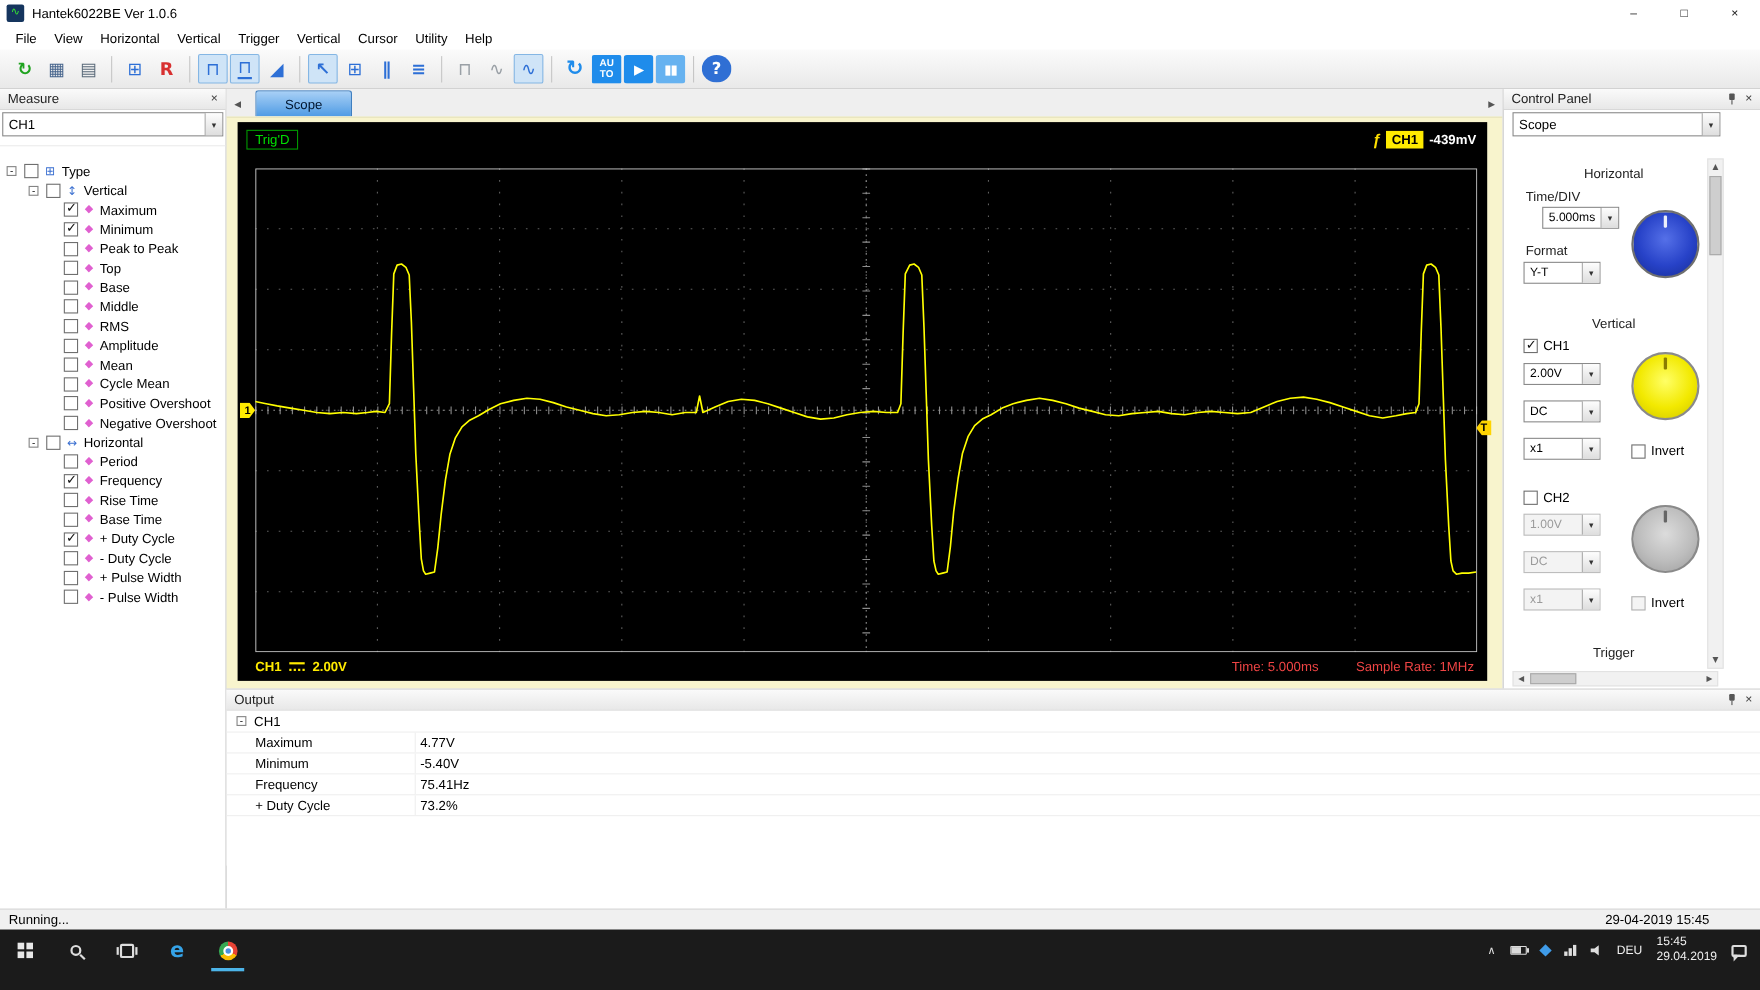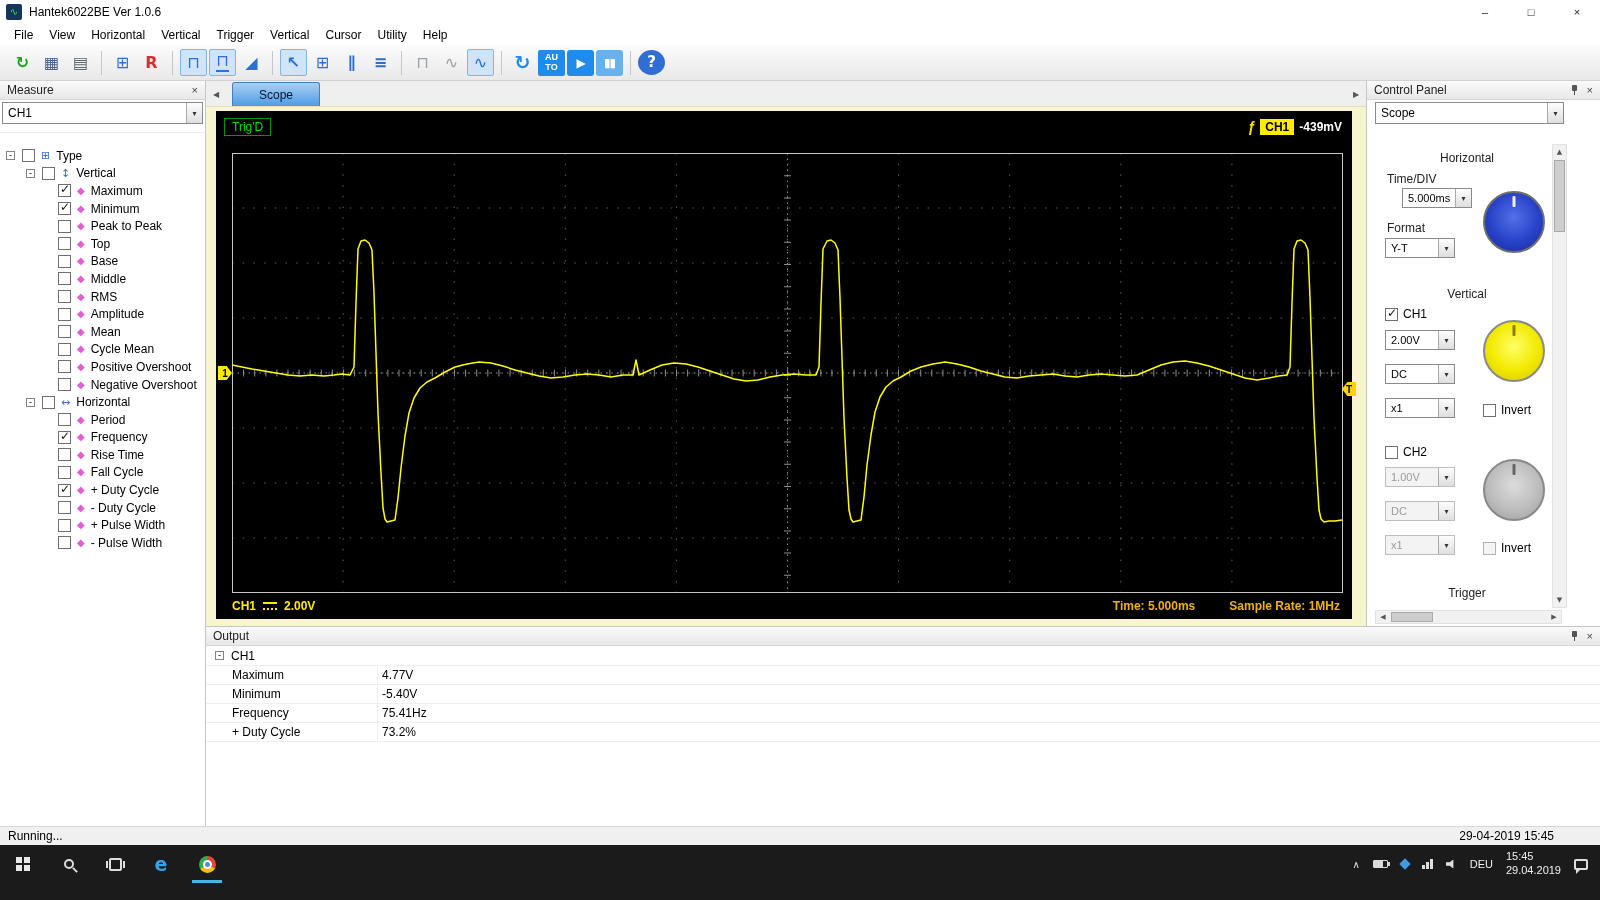--- a/index.html
+++ b/index.html
@@ -74,21 +74,21 @@
 .trig-info{position:absolute;right:10px;top:8px;display:flex;align-items:center;gap:5px}
 .trig-glyph{color:#ffe000;font-size:14px;font-style:italic;font-weight:bold;line-height:1}
 .ch-badge{background:#ffeb00;color:#000;padding:1px 5px;font-weight:bold;font-size:12px;line-height:1.2}
 .trig-level{color:#fff;font-size:12px;font-weight:bold}
 .graticule{position:absolute;left:16px;top:42px;width:1111px;height:440px}
 .graticule svg{display:block;width:100%;height:100%}
 .gnd-marker{position:absolute;left:2px;top:255px;width:14px;height:14px;background:#ffeb00;color:#000;font-size:10px;font-weight:bold;display:flex;align-items:center;justify-content:center;clip-path:polygon(0 0,62% 0,100% 50%,62% 100%,0 100%)}
 .t-marker{position:absolute;left:1126px;top:271px;width:14px;height:14px;background:#ffd400;color:#000;font-size:10px;font-weight:bold;display:flex;align-items:center;justify-content:center;clip-path:polygon(38% 0,100% 0,100% 100%,38% 100%,0 50%)}
 .scope-footer-left{position:absolute;left:16px;bottom:6px;display:flex;align-items:center;gap:7px;color:#ffeb00;font-size:12px;font-weight:bold}
 .dc-icon{width:14px;height:8px;border-top:2px solid #ffeb00;border-bottom:2px dotted #ffeb00}
-.scope-footer-right{position:absolute;right:12px;bottom:6px;display:flex;gap:34px;color:#eab308;font-size:12px;font-weight:bold}
+.scope-footer-right{position:absolute;right:12px;bottom:6px;display:flex;gap:34px;color:#ef4444;font-size:12px;font-weight:normal}
 
 
 .control-panel{position:absolute;left:1366px;top:81px;width:234px;height:545px;background:#fff;border-left:1px solid #c6c6c6}
 .cp-combo{margin:2px 36px 0 8px}
 .cp-body{position:absolute;left:0;top:43px;right:0;bottom:0}
 .section-title{position:absolute;left:0;width:200px;text-align:center;font-size:12px;color:#222}
 .cp-label{position:absolute;font-size:12px;color:#222}
 .combo-sm{position:absolute;width:70px;height:20px;font-size:11px}
 .cp-check{position:absolute;display:flex;align-items:center;gap:5px;font-size:12px}
 .knob{position:absolute;width:62px;height:62px;border-radius:50%}
@@ -354,21 +354,21 @@
           <span class="tree-label">Frequency</span>
         </div>
         <div class="tree-row lvl2">
           <span class="cb"></span>
           <span class="diamond">◆</span>
           <span class="tree-label">Rise Time</span>
         </div>
         <div class="tree-row lvl2">
           <span class="cb"></span>
           <span class="diamond">◆</span>
-          <span class="tree-label">Fall Cycle</span>
+          <span class="tree-label">Base Time</span>
         </div>
         <div class="tree-row lvl2">
           <span class="cb checked"></span>
           <span class="diamond">◆</span>
           <span class="tree-label">+ Duty Cycle</span>
         </div>
         <div class="tree-row lvl2">
           <span class="cb"></span>
           <span class="diamond">◆</span>
           <span class="tree-label">- Duty Cycle</span>

